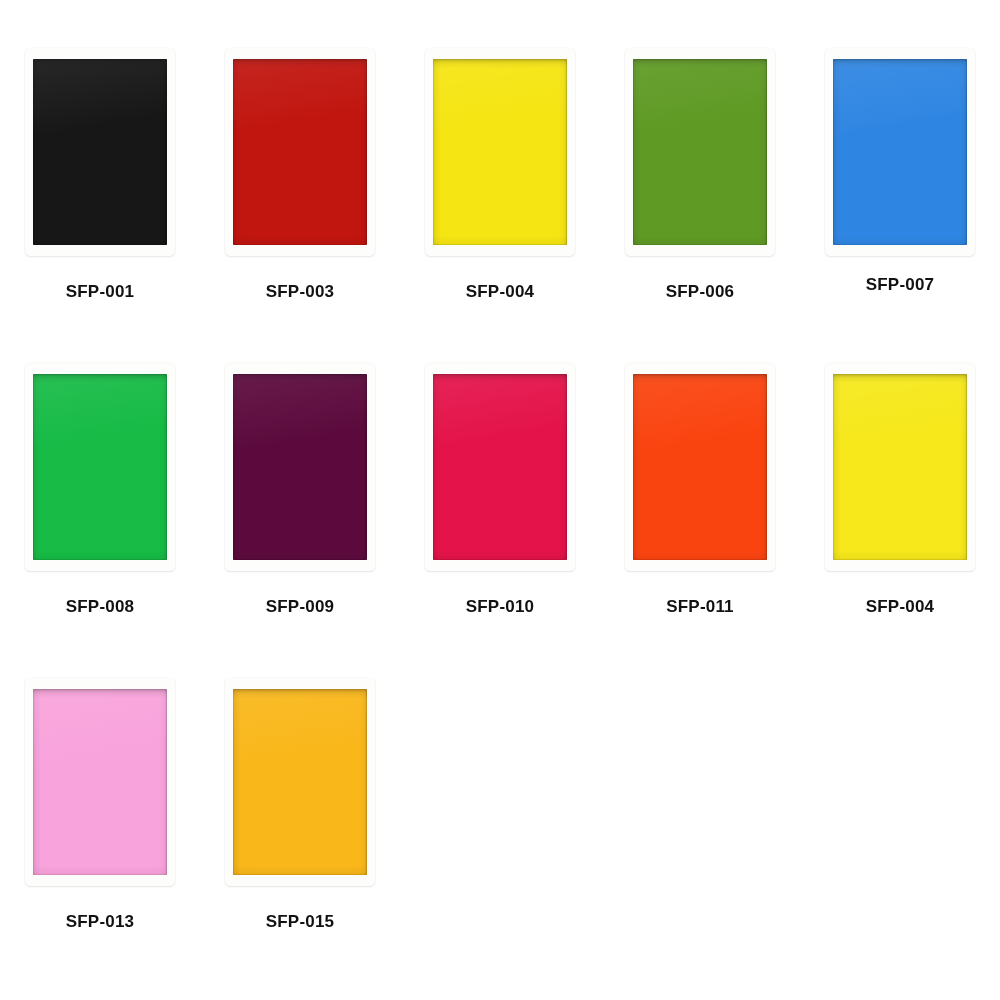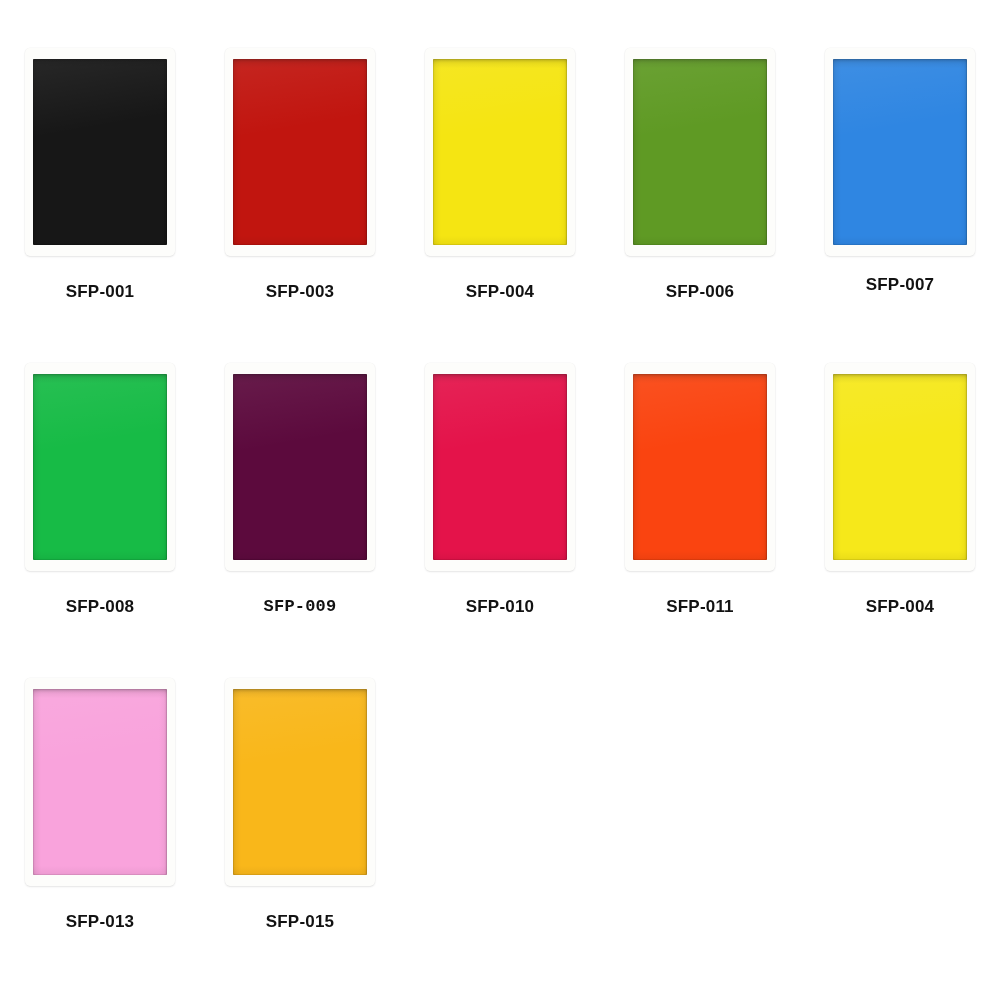--- a/index.html
+++ b/index.html
@@ -138,21 +138,21 @@
     <div class="swatch-cell">
       <div class="swatch-card" style="background: rgb(253, 253, 251);">
         <div class="swatch-fabric" title="Kelly Green" style="background: rgb(23, 187, 70);"></div>
       </div>
       <div class="swatch-label" style="color: rgb(18, 18, 18);">SFP-008</div>
     </div>
     <div class="swatch-cell">
       <div class="swatch-card" style="background: rgb(253, 253, 251);">
         <div class="swatch-fabric" title="Dark Purple" style="background: rgb(92, 10, 61);"></div>
       </div>
-      <div class="swatch-label" style="color: rgb(18, 18, 18); font-family: Liberation Mono, monospace;">SFP-009</div>
+      <div class="swatch-label" style="color: rgb(18, 18, 18);">SFP-009</div>
     </div>
     <div class="swatch-cell">
       <div class="swatch-card" style="background: rgb(253, 253, 251);">
         <div class="swatch-fabric" title="Crimson" style="background: rgb(228, 19, 74);"></div>
       </div>
       <div class="swatch-label" style="color: rgb(18, 18, 18);">SFP-010</div>
     </div>
     <div class="swatch-cell">
       <div class="swatch-card" style="background: rgb(253, 253, 251);">
         <div class="swatch-fabric" title="Orange" style="background: rgb(250, 68, 16);"></div>

